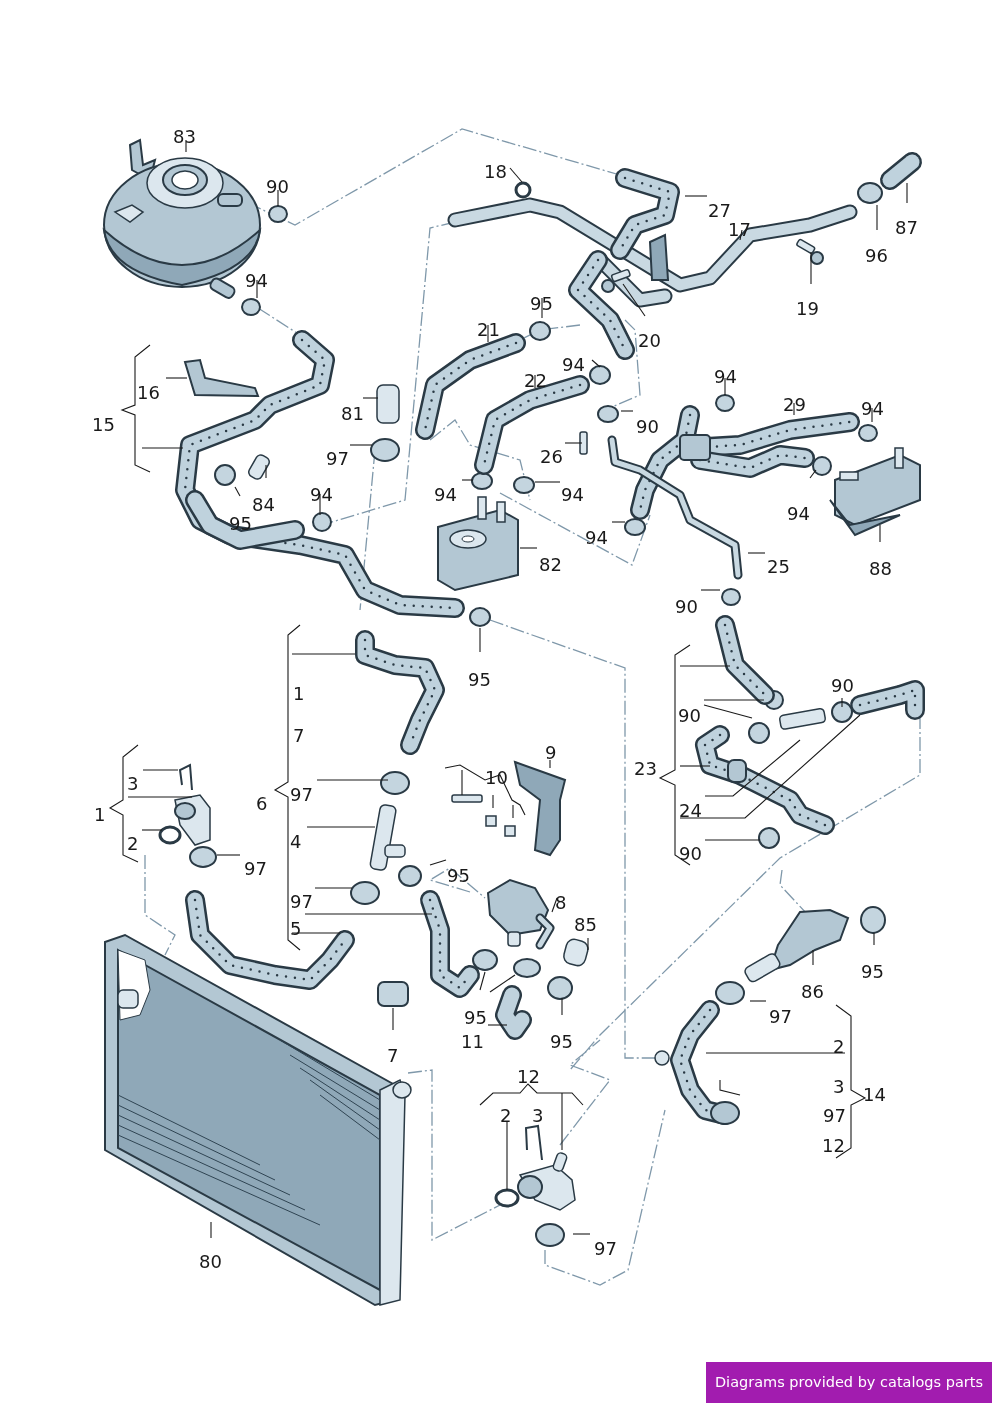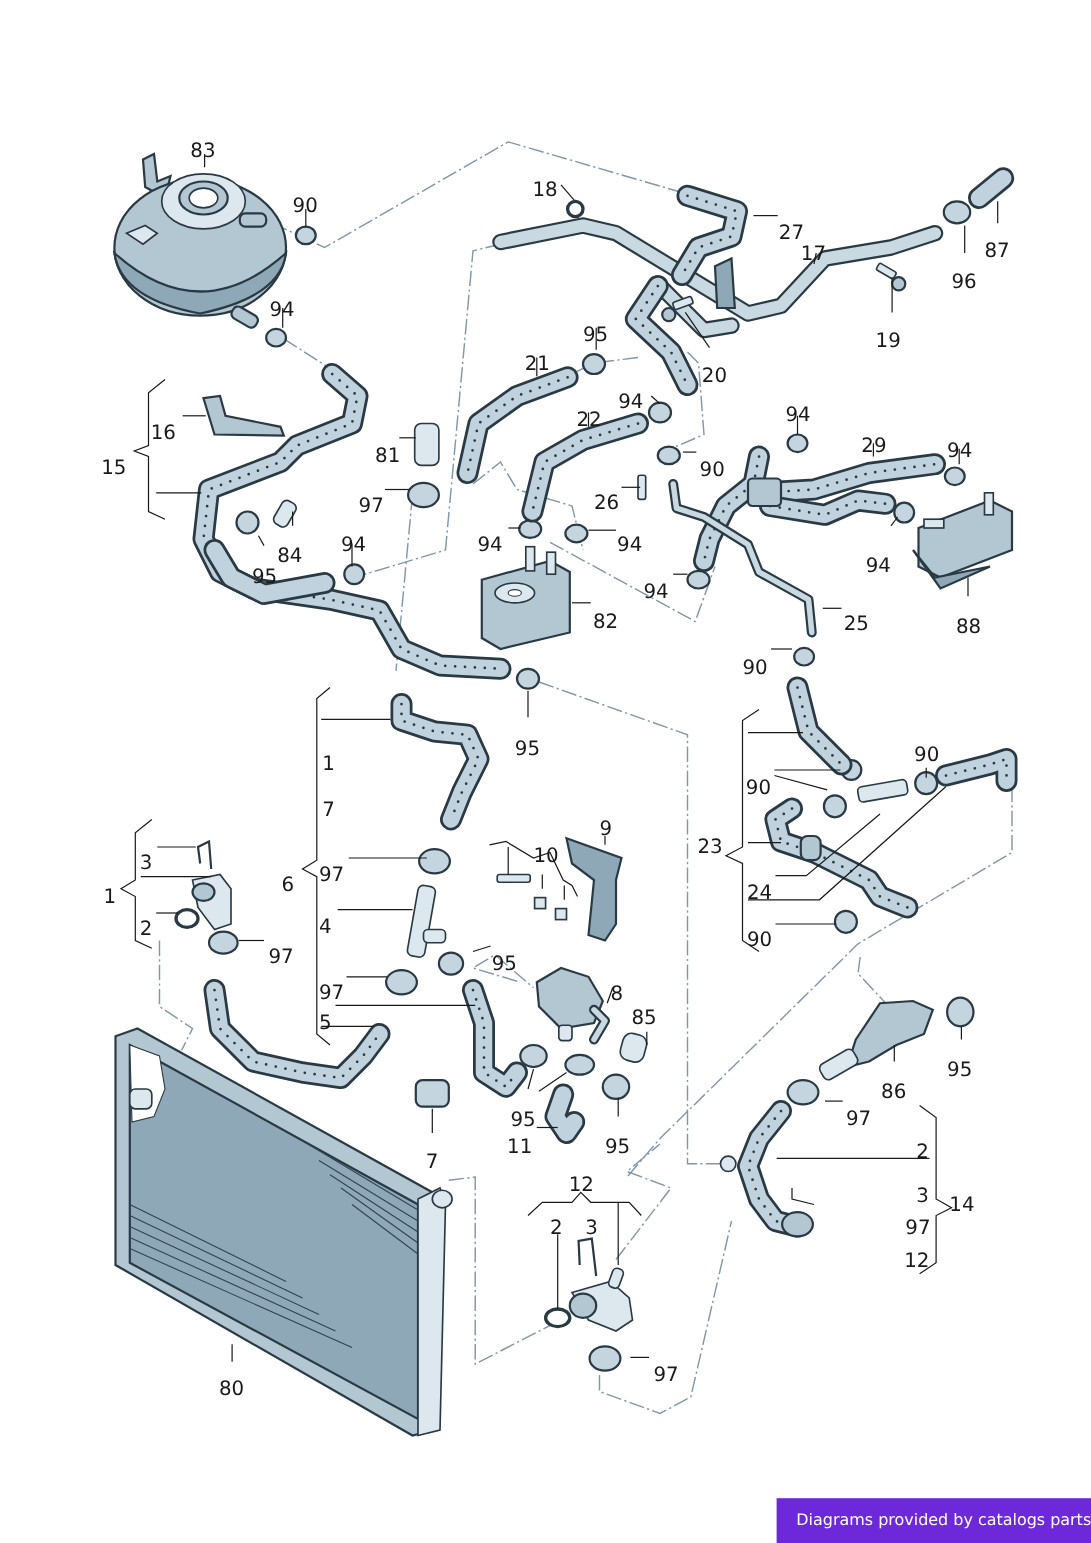--- a/index.html
+++ b/index.html
@@ -15,22 +15,22 @@
   .pipe { fill: none; stroke: #2a3a45; stroke-width: 15; stroke-linecap: round; stroke-linejoin: round; }
   .pipe-in { fill: none; stroke: #c9d9e2; stroke-width: 11; stroke-linecap: round; stroke-linejoin: round; }
   .thin { fill: none; stroke: #2a3a45; stroke-width: 9; stroke-linecap: round; stroke-linejoin: round; }
   .thin-in { fill: none; stroke: #c9d9e2; stroke-width: 5; stroke-linecap: round; stroke-linejoin: round; }
   .part { fill: #b3c7d3; stroke: #2a3a45; stroke-width: 2; }
   .part-dark { fill: #8fa8b8; stroke: #2a3a45; stroke-width: 2; }
   .part-light { fill: #dce7ee; stroke: #2a3a45; stroke-width: 1.5; }
   .clamp { fill: #c4d5df; stroke: #2a3a45; stroke-width: 2; }
   .fins { stroke: #2f4452; stroke-width: 1; }
   #credit { position: absolute; left: 706px; top: 1362px; width: 286px; height: 41px;
-            background: #6d28d9; color: #ffffff; font-family: "DejaVu Sans", sans-serif;
-            font-size: 14.5px; line-height: 41px; text-align: right; }
+            background: #a21caf; color: #ffffff; font-family: "DejaVu Sans", sans-serif;
+            font-size: 14.5px; line-height: 41px; text-align: center; }
 </style>
 </head>
 <body>
 
 <svg id="diagram" viewBox="0 0 992 1403" xmlns="http://www.w3.org/2000/svg">
   <defs>
     <pattern id="dots" width="6" height="6" patternUnits="userSpaceOnUse">
       <rect width="6" height="6" fill="#9fb7c6"></rect>
       <circle cx="3" cy="3" r="0.9" fill="#6d8797"></circle>
     </pattern>

